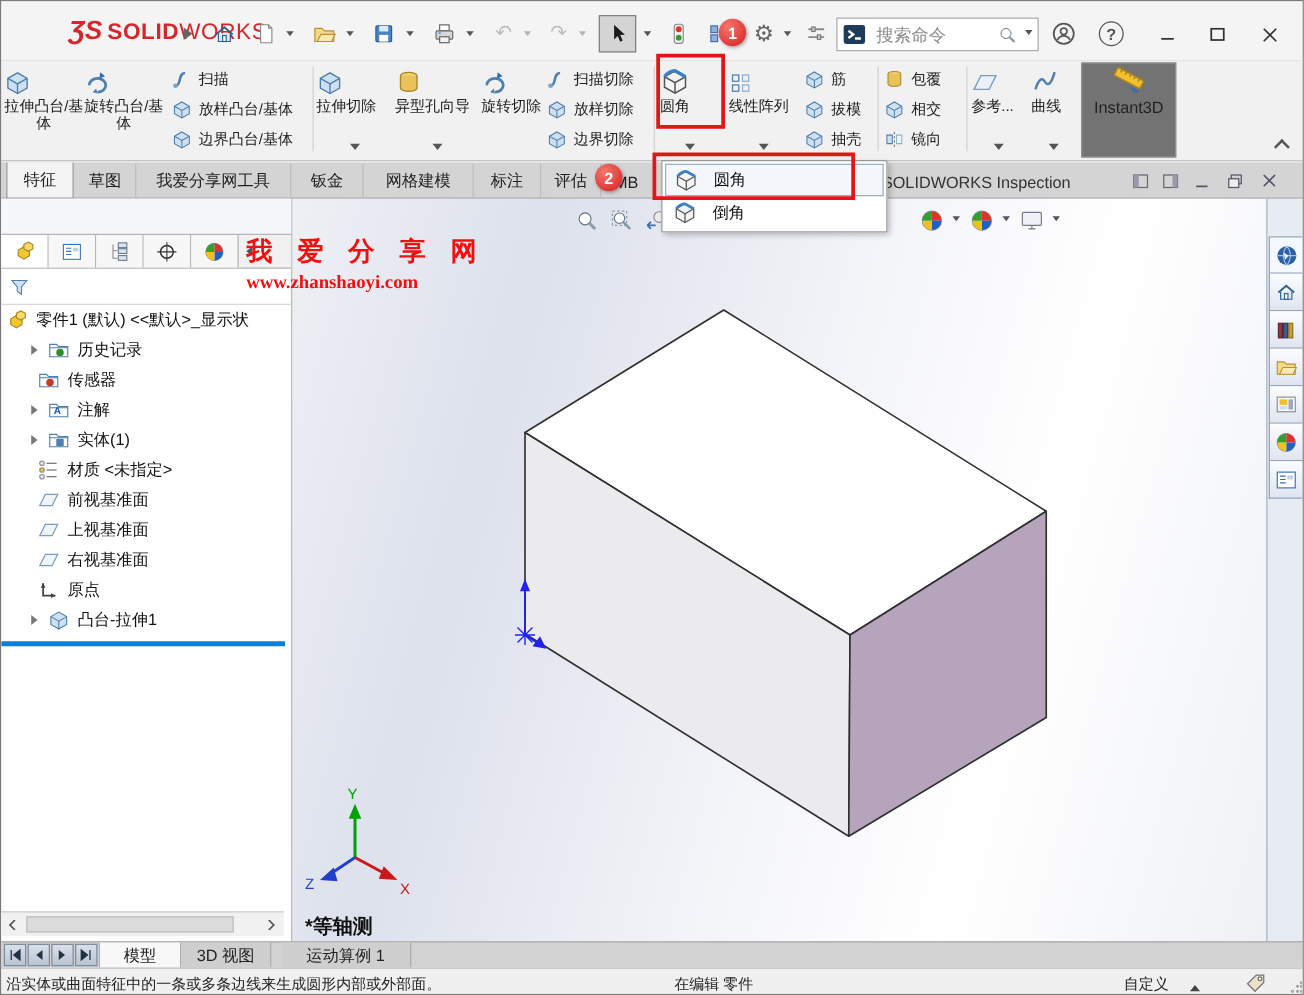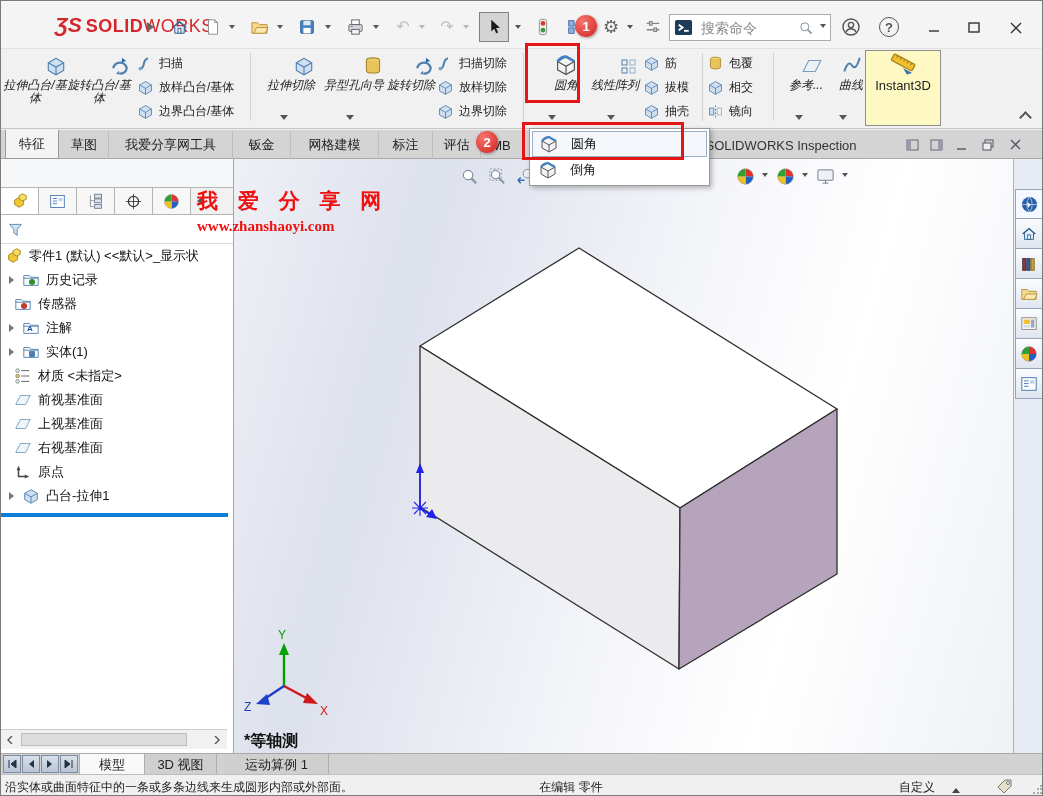--- a/index.html
+++ b/index.html
@@ -24,47 +24,47 @@
   .glyph{font-size:16px;color:#666;line-height:1;}
   .selbox{position:absolute;left:478px;top:11px;width:30px;height:30px;background:#d4d4d4;border:1px solid #828282;display:flex;align-items:center;justify-content:center;}
   .searchbox{position:absolute;left:668px;top:13px;width:162px;height:27px;background:#fff;border:1px solid #ababab;display:flex;align-items:center;padding:0 4px;gap:6px;}
   .search-input{border:none;outline:none;flex:1;font-size:14px;color:#333;min-width:0;font-family:inherit;}
   .search-input::placeholder{color:#8a8a8a;}
   .helpc{width:20px;height:20px;border:1.6px solid #555;border-radius:50%;display:flex;align-items:center;justify-content:center;font-size:13px;color:#555;font-weight:bold;}
   .winbtn{position:absolute;top:16px;width:30px;height:22px;display:flex;align-items:center;justify-content:center;}
 
   
   .ribbon{position:absolute;left:0;top:48px;width:1043px;height:80px;background:#f1f1f1;border-bottom:1px solid #c4c4c4;}
-  .rbb{position:absolute;top:2px;height:72px;display:flex;flex-direction:column;align-items:flex-end;justify-content:flex-start;cursor:default;font-style:italic;}
+  .rbb{position:absolute;top:2px;height:72px;display:flex;flex-direction:column;align-items:flex-start;justify-content:flex-start;cursor:default;}
   .rbb .ficon{height:26px;display:flex;align-items:flex-end;}
   .rlabel{font-size:12px;line-height:13px;text-align:center;color:#222;margin-top:2px;}
   .rsi{position:absolute;height:24px;display:flex;align-items:center;gap:5px;font-size:12px;color:#222;white-space:nowrap;}
   .vsep{position:absolute;top:4px;height:68px;width:1px;background:#d2d2d2;}
   .rcaret{position:absolute;width:0;height:0;border:4px solid transparent;border-top:5px solid #555;top:66px;}
-  .instant{position:absolute;left:864px;top:1px;width:76px;height:76px;background:#fef9c3;border:1px solid #8f8f8f;display:flex;flex-direction:column;align-items:center;}
+  .instant{position:absolute;left:864px;top:1px;width:76px;height:76px;background:#737373;border:1px solid #8f8f8f;display:flex;flex-direction:column;align-items:center;}
   .chev{position:absolute;left:1020px;top:64px;width:9px;height:9px;border-top:2px solid #555;border-right:2px solid #555;transform:rotate(-45deg);}
 
   
   .tabrow{position:absolute;left:0;top:129px;width:1043px;height:29px;background:#d4d4d4;border-bottom:1px solid #a9a9a9;}
   .ctab{position:absolute;top:1px;height:28px;display:flex;align-items:center;justify-content:center;font-size:13px;color:#222;border-right:1px solid #bdbdbd;}
   .ctab.active{background:#f4f4f4;border:1px solid #999;border-top:none;top:0;height:29px;}
   .insp{color:#333;}
   .docbtn{position:absolute;top:7px;width:18px;height:16px;display:flex;align-items:center;justify-content:center;}
 
   
   .lpanel{position:absolute;left:0;top:158px;width:233px;height:594px;background:#ffffff;border-right:1px solid #a5a5a5;}
   .ptop{position:absolute;left:0;top:0;width:100%;height:28px;background:#f6f7f9;}
   .ptabs{position:absolute;left:0;top:28px;width:100%;height:28px;background:#f1f1f1;border-top:1px solid #b5b5b5;border-bottom:1px solid #b5b5b5;display:flex;}
   .ptab{width:38px;height:100%;border-right:1px solid #b5b5b5;display:flex;align-items:center;justify-content:center;background:#f7f7f7;}
   .ptab.on{background:#ffffff;}
   .ptab-arrow{width:12px;display:flex;align-items:center;justify-content:center;}
   .tri-left{width:0;height:0;border:4px solid transparent;border-right:5px solid #555;}
   .filterrow{position:absolute;left:0;top:56px;width:100%;height:29px;border-bottom:1px solid #d9d9d9;display:flex;align-items:center;padding-left:6px;}
   .tree{position:absolute;left:0;top:85px;width:100%;height:460px;}
-  .trow{position:absolute;left:0;width:100%;height:24px;display:flex;align-items:center;font-size:13px;color:#111;white-space:nowrap;overflow:hidden;}
+  .trow{position:absolute;left:0;width:100%;height:24px;display:flex;align-items:center;font-size:13px;color:#111;white-space:nowrap;overflow:hidden;padding-left:16px;}
   .tri-r{width:0;height:0;border:4px solid transparent;border-left:5px solid #777;margin:0 4px 0 8px;}
   .tri-sp{width:13px;}
   .tico{width:18px;height:18px;margin-right:6px;position:relative;flex:0 0 auto;}
   .ovl{position:absolute;left:5px;top:6px;font-size:8px;font-weight:bold;color:#1a56a0;line-height:1;}
   .dot{position:absolute;width:6px;height:6px;border-radius:50%;left:7px;top:8px;}
   .rollback{position:absolute;left:0;top:354px;width:227px;height:4px;background:#0e7ed6;}
   .hscroll{position:absolute;left:0;top:570px;width:226px;height:20px;background:#f1f1f1;border-top:1px solid #cbcbcb;}
   .harrow{position:absolute;top:2px;width:16px;height:16px;display:flex;align-items:center;justify-content:center;}
   .hthumb{position:absolute;left:20px;top:3px;width:166px;height:13px;background:#dcdcdc;border:1px solid #bdbdbd;}
   .split-tab{position:absolute;left:233px;top:258px;width:8px;height:62px;background:#f2f2f2;border:1px solid #b2b2b2;border-left:none;border-radius:0 6px 6px 0;}

